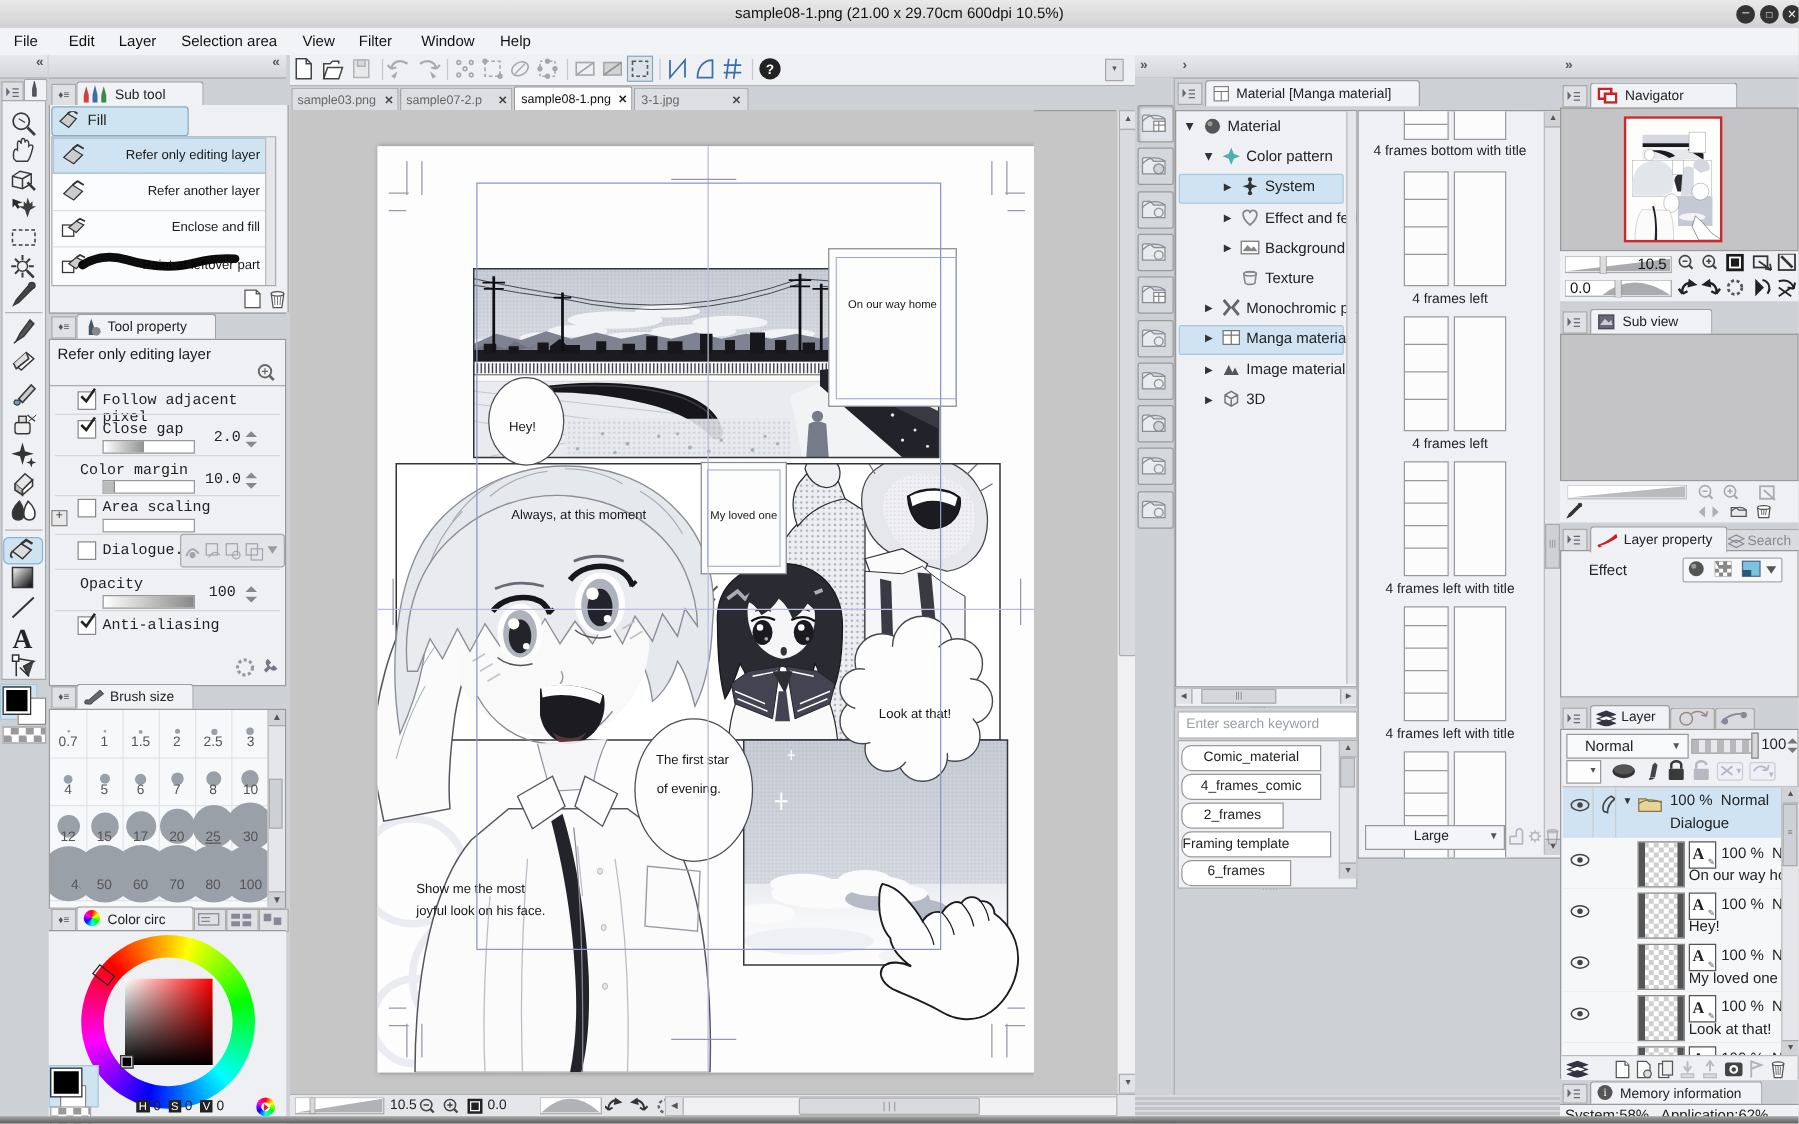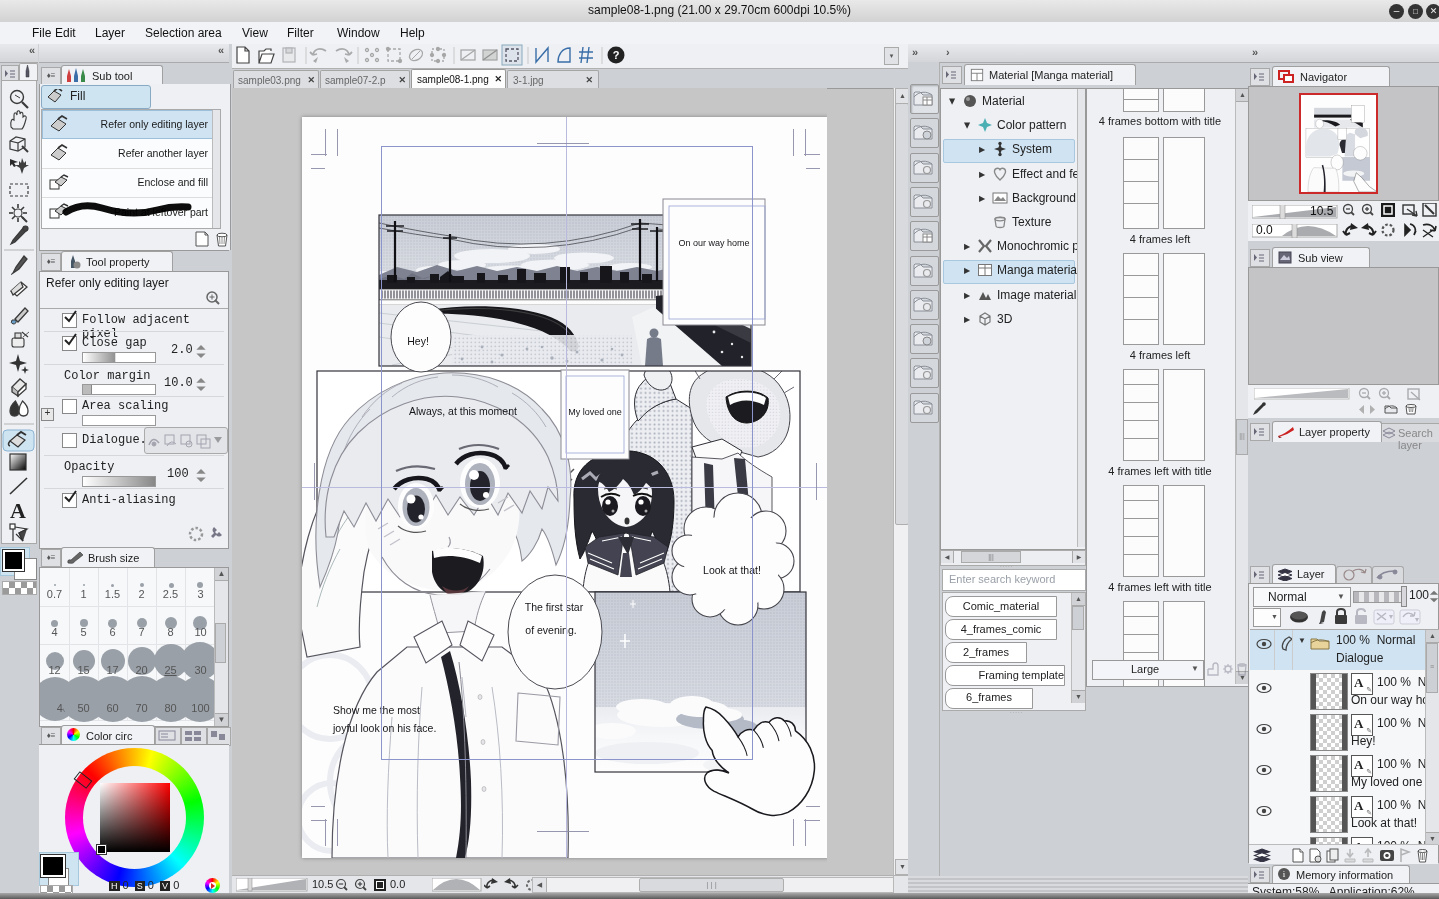--- a/index.html
+++ b/index.html
@@ -16,21 +16,21 @@
 <div id="app">
 
 <div class="abs" style="left:0;top:0;width:1439px;height:22px;background:linear-gradient(#e9e9e9,#d2d2d2);border-bottom:1px solid #979797;">
   <div class="abs" style="left:0;top:0;width:1439px;text-align:center;font-size:12px;line-height:21px;color:#111;">sample08-1.png (21.00 x 29.70cm 600dpi 10.5%)</div>
   <div class="abs" style="left:1389px;top:4px;width:15px;height:15px;border-radius:50%;background:#333;color:#eee;font-size:10px;text-align:center;line-height:14px;">–</div>
   <div class="abs" style="left:1408px;top:4px;width:15px;height:15px;border-radius:50%;background:#333;color:#eee;font-size:8px;text-align:center;line-height:15px;">□</div>
   <div class="abs" style="left:1426px;top:4px;width:15px;height:15px;border-radius:50%;background:#333;color:#eee;font-size:9px;text-align:center;line-height:15px;">✕</div>
 </div>
 
 <div class="abs" style="left:0;top:22px;width:1439px;height:22px;background:#f2f3f7;border-bottom:1px solid #b5b5b5;font-size:12px;color:#111;">
-  <span class="abs" style="left:32px;top:4px;">File</span>
+  <span class="abs" style="left:11px;top:4px;">File</span>
   <span class="abs" style="left:55px;top:4px;">Edit</span>
   <span class="abs" style="left:95px;top:4px;">Layer</span>
   <span class="abs" style="left:145px;top:4px;">Selection area</span>
   <span class="abs" style="left:242px;top:4px;">View</span>
   <span class="abs" style="left:287px;top:4px;">Filter</span>
   <span class="abs" style="left:337px;top:4px;">Window</span>
   <span class="abs" style="left:400px;top:4px;">Help</span>
 </div>
 
 <div id="leftdock" class="abs" style="left:0;top:44px;width:232px;height:855px;background:#cdd0d5;">
@@ -1310,21 +1310,21 @@
     <div class="abs" style="left:60px;top:500px;width:20px;font-size:6px;color:#888;letter-spacing:1px;">.....</div>
 
     <div class="abs" style="left:2px;top:507px;width:142px;height:20px;background:#fff;border:1px solid #aaa;font-size:11px;color:#9aa0a8;">
           <span class="abs" style="left:6px;top:3px;">Enter search keyword</span>
         </div>
 
     <div class="abs" style="left:2px;top:530px;width:142px;height:117px;background:#eef0f4;border:1px solid #aaa;">
       <div class="abs" style="left:2px;top:3px;width:110px;height:19px;background:#fff;border:1px solid #999;border-radius:8px 0 0 8px;text-align:center;font-size:11px;color:#222;line-height:18px;">Comic_material</div>
       <div class="abs" style="left:2px;top:26px;width:110px;height:19px;background:#fff;border:1px solid #999;border-radius:8px 0 0 8px;text-align:center;font-size:11px;color:#222;line-height:18px;">4_frames_comic</div>
       <div class="abs" style="left:2px;top:49px;width:80px;height:19px;background:#fff;border:1px solid #999;border-radius:8px 0 0 8px;text-align:center;font-size:11px;color:#222;line-height:18px;">2_frames</div>
-      <div class="abs" style="left:2px;top:72px;width:118px;height:19px;background:#fff;border:1px solid #999;border-radius:8px 0 0 8px;text-align:right;font-size:11px;color:#222;line-height:18px;">Framing template</div>
+      <div class="abs" style="left:2px;top:72px;width:118px;height:19px;background:#fff;border:1px solid #999;border-radius:8px 0 0 8px;text-align:left;font-size:11px;color:#222;line-height:18px;">Framing template</div>
       <div class="abs" style="left:2px;top:95px;width:86px;height:19px;background:#fff;border:1px solid #999;border-radius:8px 0 0 8px;text-align:center;font-size:11px;color:#222;line-height:17px;">6_frames</div>
       <div class="abs" style="right:0;top:0;width:13px;height:110px;background:#e4e6ea;border-left:1px solid #bbb;">
         <div style="height:12px;background:#d0d2d6;border-bottom:1px solid #aaa;text-align:center;font-size:7px;color:#555;line-height:11px;">▲</div>
         <div class="abs" style="top:13px;left:0px;width:12px;height:24px;background:#cdd0d5;border:1px solid #aaa;box-sizing:border-box;"></div>
         <div style="position:absolute;bottom:0;width:100%;height:12px;background:#d0d2d6;border-top:1px solid #aaa;text-align:center;font-size:7px;color:#555;line-height:12px;">▼</div>
       </div>
     </div>
 
     <div class="abs panelbg" style="left:146px;top:26px;width:162px;height:597px;border:1px solid #999;overflow:hidden;">
       <div class="abs" style="left:36px;top:0px;width:100px;height:22px;">
@@ -1608,20 +1608,38 @@
   </div>
   <div class="abs" style="left:131px;top:379px;width:60px;height:18px;background:#d8dade;border:1px solid #a8a8a8;border-bottom:none;border-radius:3px 3px 0 0;font-size:11px;color:#888;">
         <span class="abs" style="left:18px;top:3px;">Search layer</span>
         <svg class="abs" style="left:2px;top:3px" width="14" height="12" viewBox="0 0 14 12">
           <g fill="none" stroke="#889">
             <path d="M1 4 L7 1 L13 4 L7 7 Z"></path>
             <path d="M1 8 L7 5 L13 8 L7 11 Z"></path>
           </g>
         </svg>
       </div>
+  <div class="abs panelbg" style="left:0;top:396px;width:191px;height:118px;border:1px solid #999;box-sizing:border-box;">
+    <span class="abs" style="left:22px;top:8px;font-size:12px;color:#222;">Effect</span>
+    <div class="abs" style="left:97px;top:5px;width:78px;height:18px;background:#f6f7fa;border:1px solid #aaa;border-radius:2px;">
+      <svg width="76" height="16" viewBox="0 0 76 16">
+            <circle cx="10" cy="8" r="6" fill="#555"></circle>
+            <circle cx="8" cy="6" r="2" fill="#999"></circle>
+            <g transform="translate(24,0)">
+              <rect x="1" y="2" width="13" height="12" fill="#fff" stroke="#999" stroke-width="0.5"></rect>
+              <path d="M1 2 h3.25 v3 h3.25 v-3 h3.25 v3 h3.25 v3 h-3.25 v3 h3.25 v3 h-3.25 v-3 h-3.25 v3 h-3.25 v-3 h3.25 v-3 h-3.25 Z M1 8 h3.25 v3 h-3.25 Z" fill="#888"></path>
+            </g>
+            <g transform="translate(46,0)">
+              <rect x="1" y="2" width="14" height="12" fill="#7ac4e0" stroke="#568"></rect>
+              <rect x="1" y="9" width="7" height="5" fill="#2a5a78"></rect>
+            </g>
+            <path d="M66 6 L74 6 L70 12 Z" fill="#555"></path>
+          </svg>
+    </div>
+  </div>
 
   <div class="abs" style="left:2px;top:522px;width:18px;height:16px;background:#dfe0e4;border:1px solid #a8a8a8;">
         <svg width="16" height="15">
           <path d="M3 4 L6 7.5 L3 11 Z" fill="#667"></path>
           <g stroke="#667">
             <line x1="8" y1="5" x2="13" y2="5"></line>
             <line x1="8" y1="8" x2="13" y2="8"></line>
             <line x1="8" y1="11" x2="13" y2="11"></line>
           </g>
         </svg>

